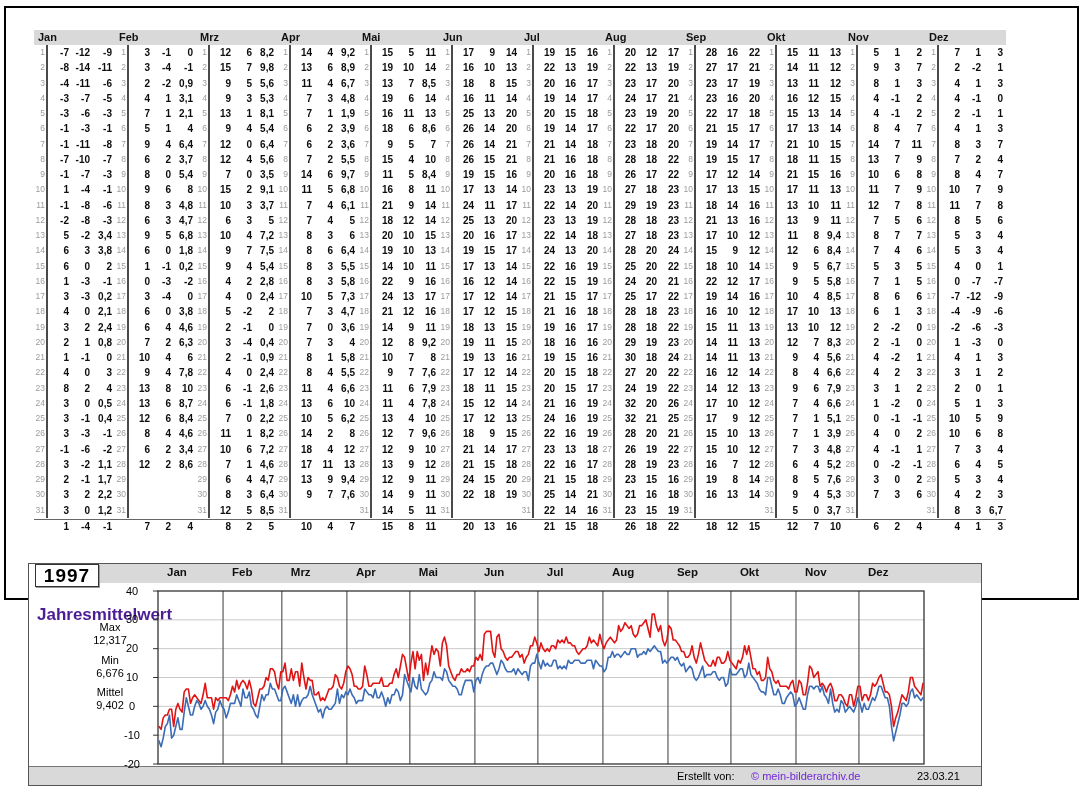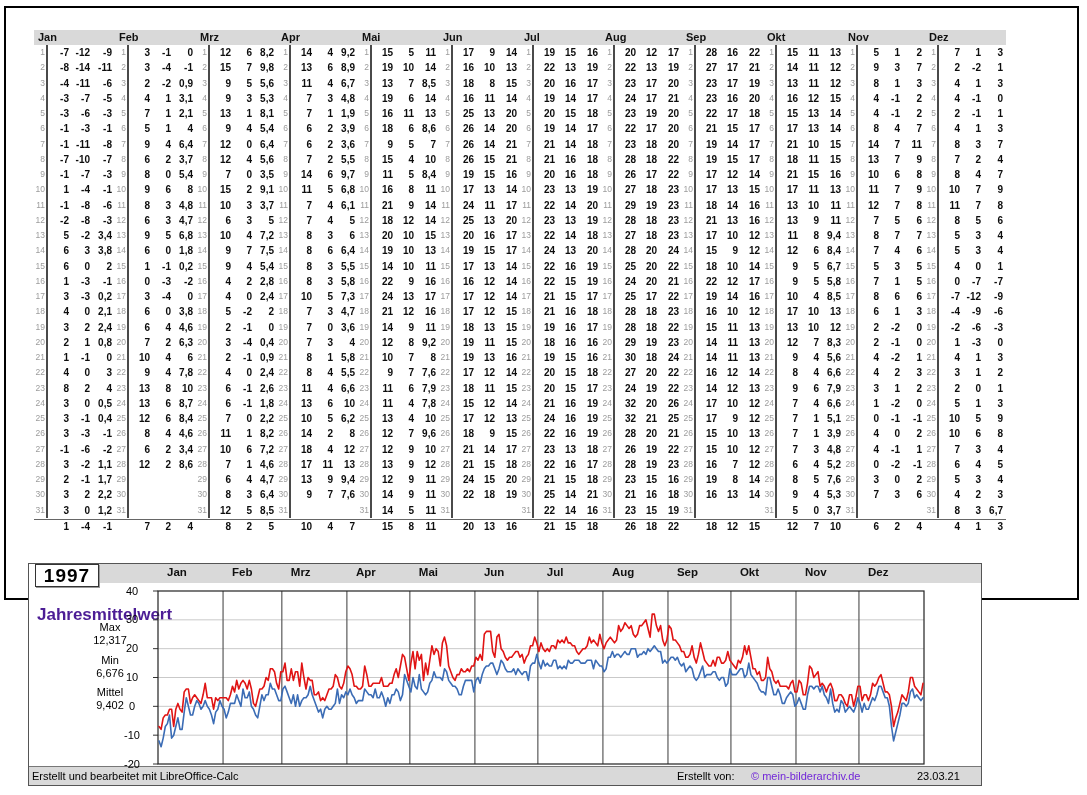--- a/index.html
+++ b/index.html
@@ -2419,21 +2419,20 @@
         <line x1="638.9671232876713" y1="27" x2="638.9671232876713" y2="200" stroke="#5a5a5a" stroke-width="1.2"></line>
         <line x1="701.9260273972603" y1="27" x2="701.9260273972603" y2="200" stroke="#5a5a5a" stroke-width="1.2"></line>
         <line x1="766.9835616438356" y1="27" x2="766.9835616438356" y2="200" stroke="#5a5a5a" stroke-width="1.2"></line>
         <line x1="829.9424657534247" y1="27" x2="829.9424657534247" y2="200" stroke="#5a5a5a" stroke-width="1.2"></line>
         <rect x="129" y="27" width="766" height="173" fill="none" stroke="#222" stroke-width="1.2"></rect>
         <polyline points="130.0,162.5 132.1,165.4 134.2,153.9 136.3,151.0 138.4,151.0 140.5,145.2 142.6,145.2 144.7,162.5 146.8,145.2 148.9,139.4 151.0,145.2 153.1,148.1 155.2,127.9 157.3,125.0 159.4,125.0 161.5,139.4 163.6,133.7 165.7,130.8 167.8,133.7 169.9,136.6 172.0,139.4 174.1,130.8 176.2,119.3 178.3,133.7 180.4,133.7 182.5,133.7 184.6,145.2 186.7,133.7 188.8,136.6 190.9,133.7 193.0,133.7 195.1,133.7 197.2,133.7 199.3,136.6 201.4,130.8 203.5,122.2 205.6,127.9 207.7,116.4 209.8,125.0 211.9,119.3 214.0,116.4 216.1,119.3 218.2,125.0 220.3,116.4 222.4,125.0 224.5,139.4 226.6,142.3 228.7,133.7 230.8,125.0 232.9,125.0 235.0,122.2 237.1,113.5 239.2,116.4 241.3,104.8 243.4,104.8 245.5,107.7 247.6,119.3 249.7,125.0 251.8,107.7 253.9,107.7 256.0,99.1 258.1,116.4 260.2,116.4 262.3,104.8 264.4,116.4 266.5,107.7 268.6,107.7 270.7,122.2 272.8,99.1 274.9,113.5 277.0,125.0 279.1,113.5 281.2,116.4 283.2,116.4 285.3,130.8 287.4,130.8 289.5,127.9 291.6,136.6 293.7,133.7 295.8,136.6 297.9,130.8 300.0,125.0 302.1,125.0 304.2,122.2 306.3,110.6 308.4,113.5 310.5,122.2 312.6,125.0 314.7,119.3 316.8,107.7 318.9,102.0 321.0,104.8 323.1,110.6 325.2,122.2 327.3,122.2 329.4,125.0 331.5,125.0 333.6,122.2 335.7,102.0 337.8,110.6 339.9,122.2 342.0,122.2 344.1,119.3 346.2,119.3 348.3,119.3 350.4,119.3 352.5,113.5 354.6,122.2 356.7,122.2 358.8,122.2 360.9,119.3 363.0,119.3 365.1,110.6 367.2,104.8 369.3,113.5 371.4,102.0 373.5,90.4 375.6,93.3 377.7,104.8 379.8,116.4 381.9,99.1 384.0,87.5 386.1,104.8 388.2,87.5 390.3,96.2 392.4,90.4 394.5,116.4 396.6,99.1 398.7,110.6 400.8,96.2 402.9,81.8 405.0,90.4 407.1,84.7 409.2,87.5 411.3,102.0 413.4,78.9 415.5,73.1 417.6,81.8 419.7,102.0 421.8,107.7 423.9,113.5 426.0,116.4 428.1,110.6 430.2,110.6 432.3,104.8 434.4,107.7 436.4,107.7 438.5,104.8 440.6,107.7 442.7,102.0 444.8,102.0 446.9,93.3 449.0,96.2 451.1,90.4 453.2,96.2 455.3,70.3 457.4,67.4 459.5,67.4 461.6,67.4 463.7,87.5 465.8,93.3 467.9,73.1 470.0,70.3 472.1,84.7 474.2,87.5 476.3,93.3 478.4,96.2 480.5,93.3 482.6,93.3 484.7,90.4 486.8,87.5 488.9,87.5 491.0,93.3 493.1,90.4 495.2,99.1 497.3,93.3 499.4,90.4 501.5,81.8 503.6,81.8 505.7,73.1 507.8,78.9 509.9,87.5 512.0,78.9 514.1,84.7 516.2,87.5 518.3,84.7 520.4,87.5 522.5,81.8 524.6,81.8 526.7,84.7 528.8,76.0 530.9,78.9 533.0,76.0 535.1,78.9 537.2,73.1 539.3,78.9 541.4,78.9 543.5,81.8 545.6,81.8 547.7,87.5 549.8,90.4 551.9,87.5 554.0,84.7 556.1,84.7 558.2,81.8 560.3,73.1 562.4,78.9 564.5,76.0 566.6,78.9 568.7,81.8 570.8,70.3 572.9,78.9 575.0,84.7 577.1,78.9 579.2,76.0 581.3,73.1 583.4,76.0 585.5,78.9 587.6,76.0 589.6,61.6 591.7,67.4 593.8,64.5 595.9,58.7 598.0,61.6 600.1,64.5 602.2,61.6 604.3,70.3 606.4,73.1 608.5,70.3 610.6,61.6 612.7,61.6 614.8,58.7 616.9,55.8 619.0,64.5 621.1,73.1 623.2,50.1 625.3,50.1 627.4,61.6 629.5,67.4 631.6,61.6 633.7,76.0 635.8,81.8 637.9,76.0 640.0,61.6 642.1,64.5 644.2,76.0 646.3,76.0 648.4,78.9 650.5,81.8 652.6,87.5 654.7,87.5 656.8,93.3 658.9,93.3 661.0,90.4 663.1,81.8 665.2,93.3 667.3,99.1 669.4,90.4 671.5,78.9 673.6,87.5 675.7,96.2 677.8,99.1 679.9,102.0 682.0,102.0 684.1,96.2 686.2,102.0 688.3,93.3 690.4,93.3 692.5,99.1 694.6,99.1 696.7,96.2 698.8,87.5 700.9,96.2 703.0,99.1 705.1,102.0 707.2,104.8 709.3,96.2 711.4,99.1 713.5,93.3 715.6,81.8 717.7,90.4 719.8,81.8 721.9,93.3 724.0,104.8 726.1,104.8 728.2,110.6 730.3,107.7 732.4,116.4 734.5,116.4 736.6,113.5 738.7,93.3 740.8,104.8 742.8,107.7 744.9,116.4 747.0,119.3 749.1,116.4 751.2,122.2 753.3,122.2 755.4,122.2 757.5,122.2 759.6,125.0 761.7,119.3 763.8,116.4 765.9,127.9 768.0,127.9 770.1,116.4 772.2,119.3 774.3,130.8 776.4,130.8 778.5,119.3 780.6,102.0 782.7,104.8 784.8,113.5 786.9,110.6 789.0,107.7 791.1,122.2 793.2,119.3 795.3,122.2 797.4,127.9 799.5,122.2 801.6,119.3 803.7,125.0 805.8,136.6 807.9,136.6 810.0,130.8 812.1,130.8 814.2,133.7 816.3,139.4 818.4,142.3 820.5,130.8 822.6,130.8 824.7,142.3 826.8,133.7 828.9,122.2 831.0,122.2 833.1,136.6 835.2,130.8 837.3,130.8 839.4,136.6 841.5,130.8 843.6,119.3 845.7,122.2 847.8,119.3 849.9,113.5 852.0,110.6 854.1,119.3 856.2,127.9 858.3,127.9 860.4,130.8 862.5,142.3 864.6,162.5 866.7,153.9 868.8,148.1 870.9,139.4 873.0,130.8 875.1,133.7 877.2,136.6 879.3,127.9 881.4,113.5 883.5,113.5 885.6,122.2 887.7,125.0 889.8,127.9 891.9,130.8 894.0,119.3" fill="none" stroke="#e01414" stroke-width="1.6" stroke-linejoin="round" stroke-linecap="round"></polyline>
         <polyline points="130.0,176.9 132.1,182.7 134.2,174.1 136.3,162.5 138.4,159.6 140.5,151.0 142.6,174.1 144.7,171.2 146.8,162.5 148.9,153.9 151.0,165.4 153.1,165.4 155.2,148.1 157.3,133.7 159.4,142.3 161.5,151.0 163.6,151.0 165.7,142.3 167.8,136.6 169.9,139.4 172.0,145.2 174.1,142.3 176.2,136.6 178.3,142.3 180.4,145.2 182.5,151.0 184.6,159.6 186.7,148.1 188.8,145.2 190.9,136.6 193.0,142.3 195.1,145.2 197.2,153.9 199.3,148.1 201.4,139.4 203.5,139.4 205.6,139.4 207.7,130.8 209.8,136.6 211.9,142.3 214.0,125.0 216.1,133.7 218.2,133.7 220.3,127.9 222.4,142.3 224.5,145.2 226.6,151.0 228.7,153.9 230.8,142.3 232.9,130.8 235.0,136.6 237.1,130.8 239.2,130.8 241.3,119.3 243.4,125.0 245.5,125.0 247.6,130.8 249.7,136.6 251.8,136.6 253.9,125.0 256.0,122.2 258.1,127.9 260.2,133.7 262.3,139.4 264.4,130.8 266.5,142.3 268.6,130.8 270.7,142.3 272.8,136.6 274.9,133.7 277.0,133.7 279.1,130.8 281.2,122.2 283.2,130.8 285.3,136.6 287.4,142.3 289.5,148.1 291.6,145.2 293.7,153.9 295.8,145.2 297.9,142.3 300.0,145.2 302.1,145.2 304.2,142.3 306.3,139.4 308.4,125.0 310.5,139.4 312.6,130.8 314.7,133.7 316.8,127.9 318.9,130.8 321.0,125.0 323.1,130.8 325.2,133.7 327.3,139.4 329.4,136.6 331.5,136.6 333.6,136.6 335.7,125.0 337.8,127.9 339.9,130.8 342.0,130.8 344.1,133.7 346.2,125.0 348.3,133.7 350.4,133.7 352.5,127.9 354.6,133.7 356.7,142.3 358.8,133.7 360.9,139.4 363.0,130.8 365.1,130.8 367.2,125.0 369.3,127.9 371.4,136.6 373.5,130.8 375.6,110.6 377.7,116.4 379.8,122.2 381.9,127.9 384.0,113.5 386.1,122.2 388.2,125.0 390.3,110.6 392.4,125.0 394.5,127.9 396.6,130.8 398.7,127.9 400.8,119.3 402.9,116.4 405.0,107.7 407.1,113.5 409.2,113.5 411.3,113.5 413.4,116.4 415.5,104.8 417.6,107.7 419.7,116.4 421.8,119.3 423.9,122.2 426.0,122.2 428.1,125.0 430.2,130.8 432.3,130.8 434.4,122.2 436.4,116.4 438.5,116.4 440.6,116.4 442.7,116.4 444.8,127.9 446.9,116.4 449.0,113.5 451.1,119.3 453.2,110.6 455.3,104.8 457.4,102.0 459.5,102.0 461.6,99.1 463.7,99.1 465.8,104.8 467.9,110.6 470.0,104.8 472.1,96.2 474.2,99.1 476.3,104.8 478.4,107.7 480.5,107.7 482.6,107.7 484.7,104.8 486.8,110.6 488.9,104.8 491.0,107.7 493.1,110.6 495.2,107.7 497.3,107.7 499.4,116.4 501.5,102.0 503.6,99.1 505.7,99.1 507.8,90.4 509.9,99.1 512.0,104.8 514.1,96.2 516.2,102.0 518.3,99.1 520.4,102.0 522.5,102.0 524.6,96.2 526.7,96.2 528.8,104.8 530.9,102.0 533.0,104.8 535.1,102.0 537.2,104.8 539.3,96.2 541.4,99.1 543.5,99.1 545.6,96.2 547.7,96.2 549.8,96.2 551.9,99.1 554.0,99.1 556.1,99.1 558.2,96.2 560.3,96.2 562.4,96.2 564.5,104.8 566.6,96.2 568.7,99.1 570.8,102.0 572.9,102.0 575.0,107.7 577.1,104.8 579.2,93.3 581.3,93.3 583.4,87.5 585.5,93.3 587.6,90.4 589.6,90.4 591.7,93.3 593.8,90.4 595.9,87.5 598.0,90.4 600.1,90.4 602.2,84.7 604.3,84.7 606.4,84.7 608.5,93.3 610.6,90.4 612.7,90.4 614.8,87.5 616.9,90.4 619.0,84.7 621.1,87.5 623.2,84.7 625.3,81.8 627.4,84.7 629.5,87.5 631.6,87.5 633.7,99.1 635.8,96.2 637.9,99.1 640.0,96.2 642.1,93.3 644.2,93.3 646.3,96.2 648.4,93.3 650.5,99.1 652.6,102.0 654.7,99.1 656.8,107.7 658.9,104.8 661.0,102.0 663.1,104.8 665.2,113.5 667.3,116.4 669.4,113.5 671.5,107.7 673.6,102.0 675.7,113.5 677.8,110.6 679.9,110.6 682.0,110.6 684.1,107.7 686.2,107.7 688.3,113.5 690.4,116.4 692.5,113.5 694.6,113.5 696.7,122.2 698.8,119.3 700.9,104.8 703.0,110.6 705.1,110.6 707.2,110.6 709.3,107.7 711.4,104.8 713.5,104.8 715.6,113.5 717.7,110.6 719.8,99.1 721.9,110.6 724.0,113.5 726.1,116.4 728.2,119.3 730.3,125.0 732.4,127.9 734.5,127.9 736.6,130.8 738.7,113.5 740.8,113.5 742.8,122.2 744.9,130.8 747.0,130.8 749.1,125.0 751.2,130.8 753.3,139.4 755.4,139.4 757.5,133.7 759.6,130.8 761.7,127.9 763.8,130.8 765.9,142.3 768.0,139.4 770.1,133.7 772.2,139.4 774.3,145.2 776.4,145.2 778.5,130.8 780.6,122.2 782.7,122.2 784.8,125.0 786.9,122.2 789.0,122.2 791.1,127.9 793.2,122.2 795.3,130.8 797.4,133.7 799.5,139.4 801.6,125.0 803.7,139.4 805.8,148.1 807.9,145.2 810.0,148.1 812.1,136.6 814.2,139.4 816.3,148.1 818.4,145.2 820.5,142.3 822.6,145.2 824.7,148.1 826.8,142.3 828.9,133.7 831.0,139.4 833.1,148.1 835.2,139.4 837.3,145.2 839.4,145.2 841.5,139.4 843.6,133.7 845.7,136.6 847.8,130.8 849.9,122.2 852.0,122.2 854.1,127.9 856.2,133.7 858.3,133.7 860.4,142.3 862.5,162.5 864.6,176.9 866.7,168.3 868.8,159.6 870.9,151.0 873.0,139.4 875.1,139.4 877.2,142.3 879.3,139.4 881.4,127.9 883.5,125.0 885.6,133.7 887.7,130.8 889.8,133.7 891.9,136.6 894.0,133.7" fill="none" stroke="#3b6cb5" stroke-width="1.6" stroke-linejoin="round" stroke-linecap="round"></polyline>
       </svg>
 
     <div class="footer-bar">
-      <span class="fb-left">Erstellt und bearbeitet mit LibreOffice-Calc</span>
       <span class="fb-von">Erstellt von:</span>
       <a href="#" class="fb-link" style="color: rgb(114, 39, 216);">© mein-bilderarchiv.de</a>
       <span class="fb-date">23.03.21</span>
     </div>
   <div class="chart-month-label" style="left: 138px;">Jan</div>
       <div class="chart-month-label" style="left: 203.058px;">Feb</div>
       <div class="chart-month-label" style="left: 261.819px;">Mrz</div>
       <div class="chart-month-label" style="left: 326.877px;">Apr</div>
       <div class="chart-month-label" style="left: 389.836px;">Mai</div>
       <div class="chart-month-label" style="left: 454.893px;">Jun</div>

